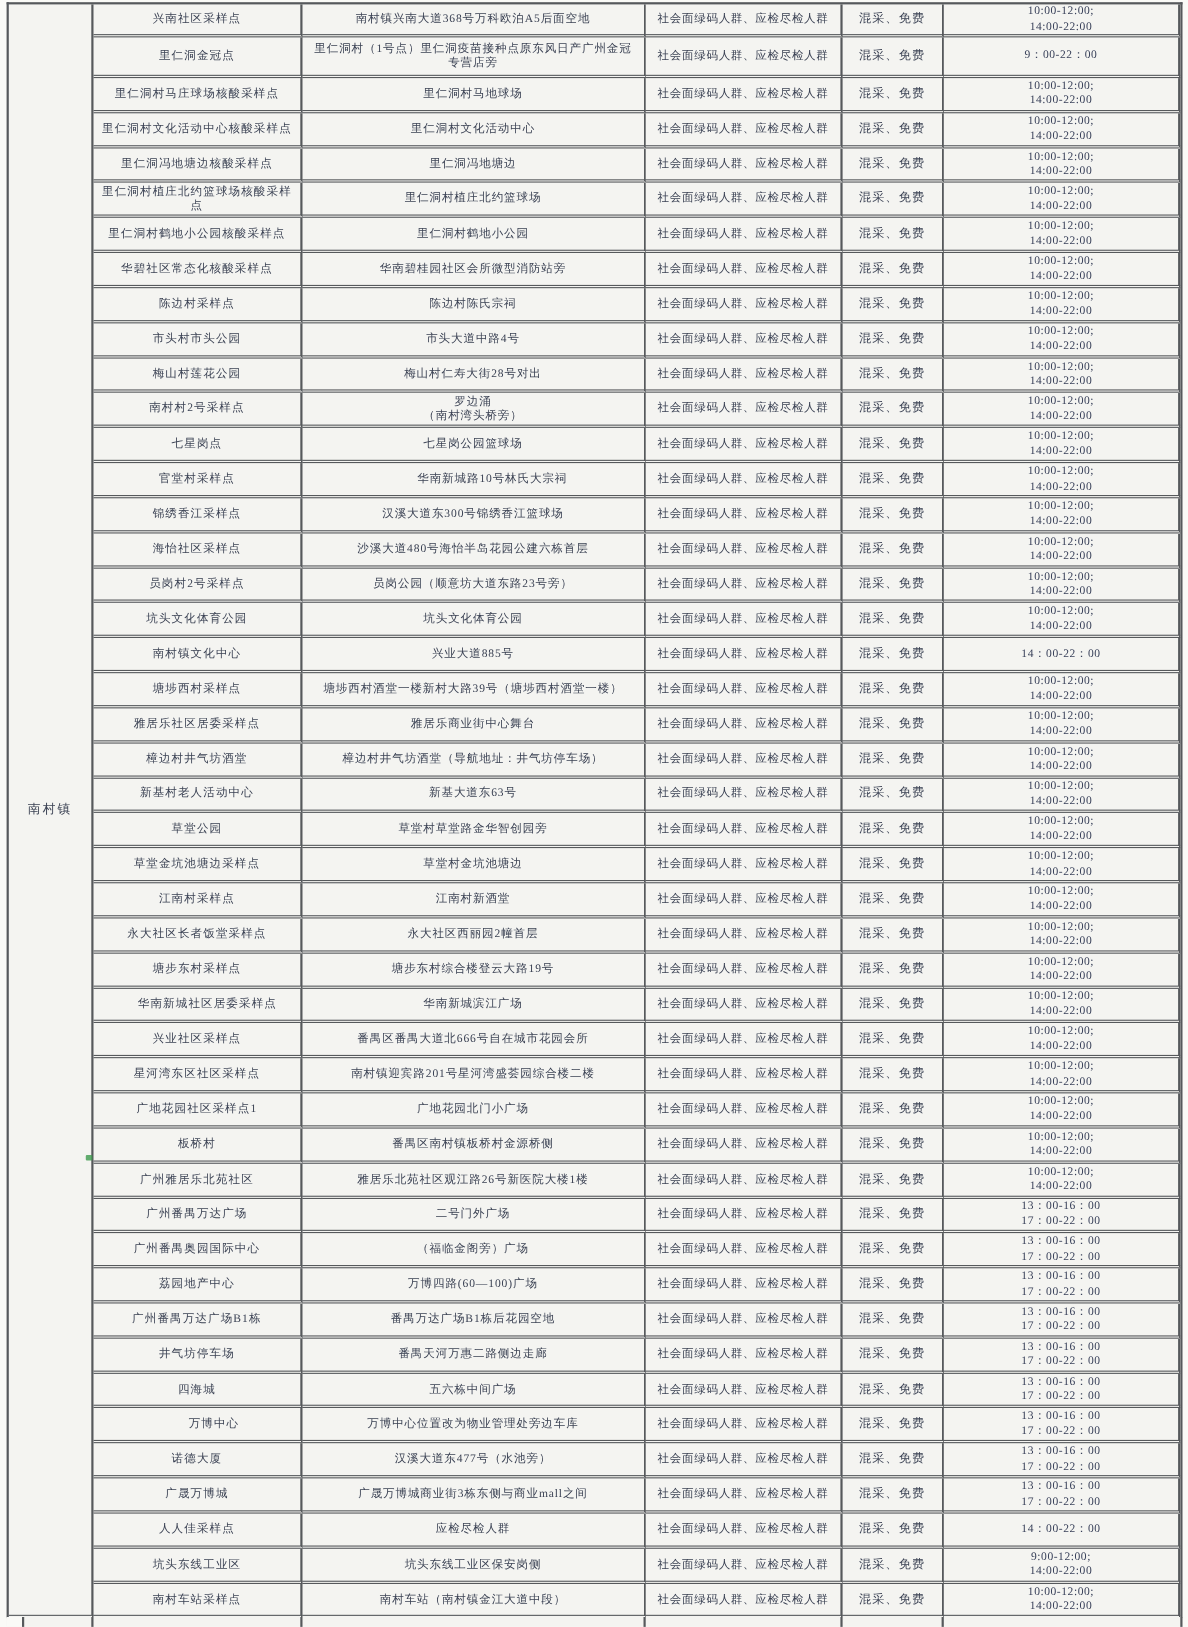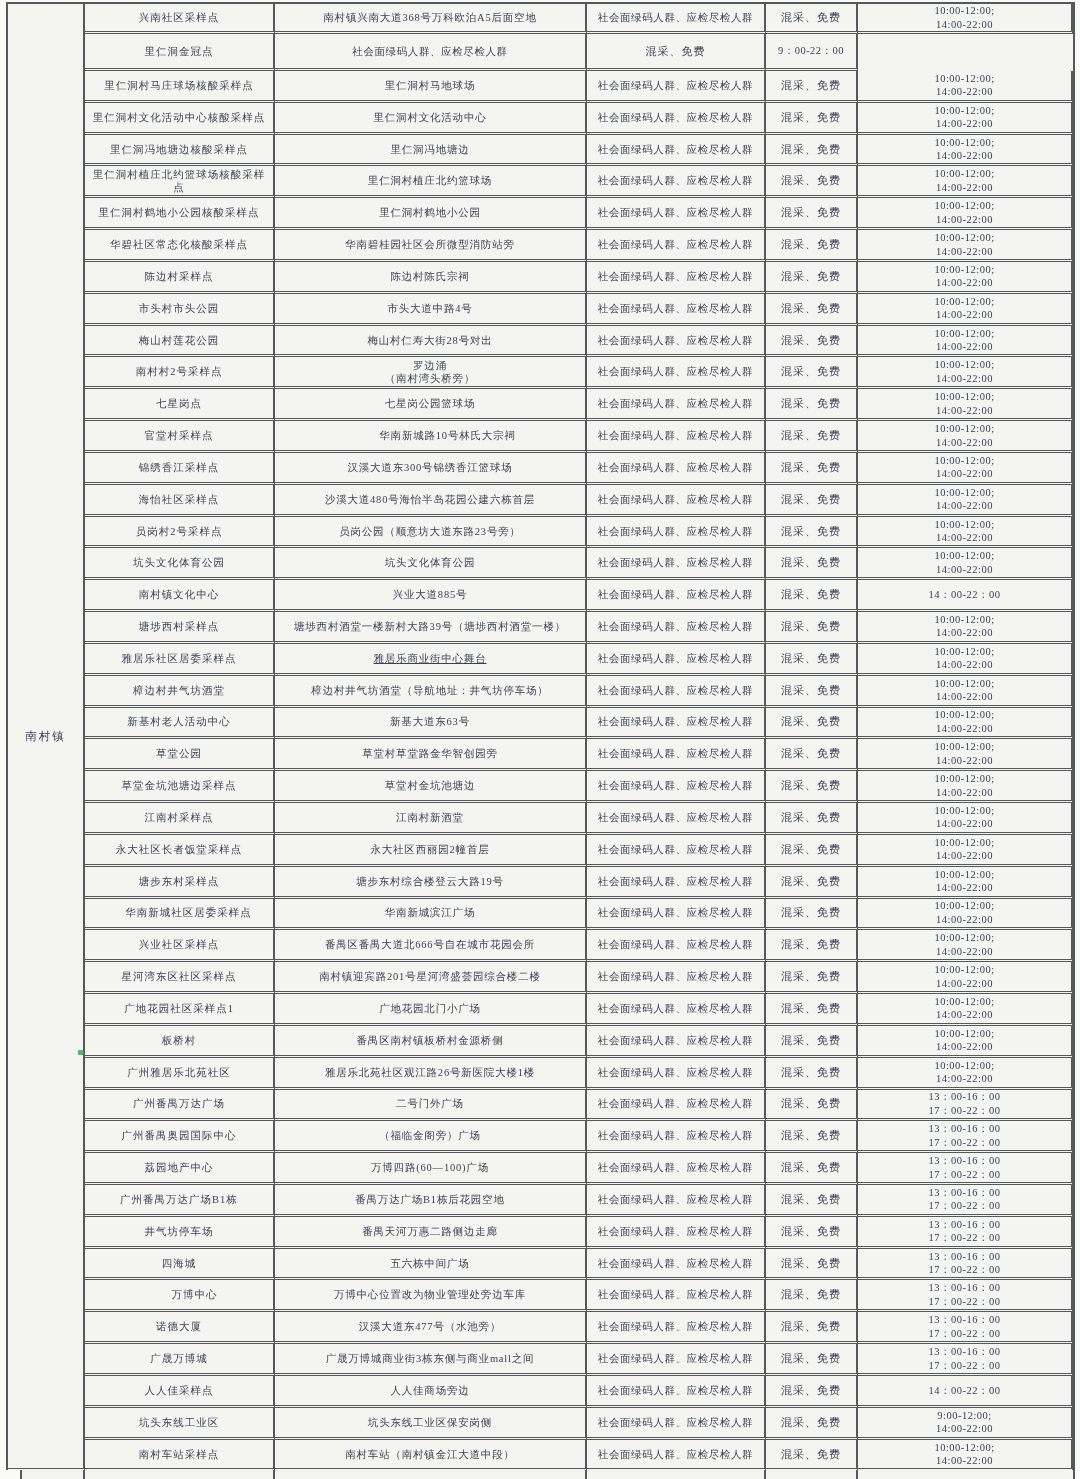--- a/index.html
+++ b/index.html
@@ -41,20 +41,21 @@
   <div id="tbl">
     <div class="cell town">南村镇</div>
 
   <div class="cell site" style="grid-row: 1;">兴南社区采样点</div>
       <div class="cell addr" style="grid-row: 1;">南村镇兴南大道368号万科欧泊A5后面空地</div>
       <div class="cell pop" style="grid-row: 1;">社会面绿码人群、应检尽检人群</div>
       <div class="cell method" style="grid-row: 1;">混采、免费</div>
       <div class="cell hours" style="grid-row: 1;">10:00-12:00;
 14:00-22:00</div>
       <div class="cell site" style="grid-row: 2;">里仁洞金冠点</div>
+      <div class="cell addr" style="grid-row: 2;">里仁洞村（1号点）里仁洞疫苗接种点原东风日产广州金冠专营店旁</div>
       <div class="cell pop" style="grid-row: 2;">社会面绿码人群、应检尽检人群</div>
       <div class="cell method" style="grid-row: 2;">混采、免费</div>
       <div class="cell hours" style="grid-row: 2;">9：00-22：00</div>
       <div class="cell site" style="grid-row: 3;">里仁洞村马庄球场核酸采样点</div>
       <div class="cell addr" style="grid-row: 3;">里仁洞村马地球场</div>
       <div class="cell pop" style="grid-row: 3;">社会面绿码人群、应检尽检人群</div>
       <div class="cell method" style="grid-row: 3;">混采、免费</div>
       <div class="cell hours" style="grid-row: 3;">10:00-12:00;
 14:00-22:00</div>
       <div class="cell site" style="grid-row: 4;">里仁洞村文化活动中心核酸采样点</div>
@@ -153,21 +154,21 @@
       <div class="cell pop" style="grid-row: 19;">社会面绿码人群、应检尽检人群</div>
       <div class="cell method" style="grid-row: 19;">混采、免费</div>
       <div class="cell hours" style="grid-row: 19;">14：00-22：00</div>
       <div class="cell site" style="grid-row: 20;">塘埗西村采样点</div>
       <div class="cell addr" style="grid-row: 20;">塘埗西村酒堂一楼新村大路39号（塘埗西村酒堂一楼）</div>
       <div class="cell pop" style="grid-row: 20;">社会面绿码人群、应检尽检人群</div>
       <div class="cell method" style="grid-row: 20;">混采、免费</div>
       <div class="cell hours" style="grid-row: 20;">10:00-12:00;
 14:00-22:00</div>
       <div class="cell site" style="grid-row: 21;">雅居乐社区居委采样点</div>
-      <div class="cell addr" style="grid-row: 21; text-decoration: underline;">雅居乐商业街中心舞台</div>
+      <div class="cell addr" style="grid-row: 21;">雅居乐商业街中心舞台</div>
       <div class="cell pop" style="grid-row: 21;">社会面绿码人群、应检尽检人群</div>
       <div class="cell method" style="grid-row: 21;">混采、免费</div>
       <div class="cell hours" style="grid-row: 21;">10:00-12:00;
 14:00-22:00</div>
       <div class="cell site" style="grid-row: 22;">樟边村井气坊酒堂</div>
       <div class="cell addr" style="grid-row: 22;">樟边村井气坊酒堂（导航地址：井气坊停车场）</div>
       <div class="cell pop" style="grid-row: 22;">社会面绿码人群、应检尽检人群</div>
       <div class="cell method" style="grid-row: 22;">混采、免费</div>
       <div class="cell hours" style="grid-row: 22;">10:00-12:00;
 14:00-22:00</div>
@@ -291,21 +292,21 @@
       <div class="cell method" style="grid-row: 42;">混采、免费</div>
       <div class="cell hours" style="grid-row: 42;">13：00-16：00
 17：00-22：00</div>
       <div class="cell site" style="grid-row: 43;">广晟万博城</div>
       <div class="cell addr" style="grid-row: 43;">广晟万博城商业街3栋东侧与商业mall之间</div>
       <div class="cell pop" style="grid-row: 43;">社会面绿码人群、应检尽检人群</div>
       <div class="cell method" style="grid-row: 43;">混采、免费</div>
       <div class="cell hours" style="grid-row: 43;">13：00-16：00
 17：00-22：00</div>
       <div class="cell site" style="grid-row: 44;">人人佳采样点</div>
-      <div class="cell addr" style="grid-row: 44;">人人佳商场旁边</div>
+      <div class="cell addr" style="grid-row: 44;">应检尽检人群</div>
       <div class="cell pop" style="grid-row: 44;">社会面绿码人群、应检尽检人群</div>
       <div class="cell method" style="grid-row: 44;">混采、免费</div>
       <div class="cell hours" style="grid-row: 44;">14：00-22：00</div>
       <div class="cell site" style="grid-row: 45;">坑头东线工业区</div>
       <div class="cell addr" style="grid-row: 45;">坑头东线工业区保安岗侧</div>
       <div class="cell pop" style="grid-row: 45;">社会面绿码人群、应检尽检人群</div>
       <div class="cell method" style="grid-row: 45;">混采、免费</div>
       <div class="cell hours" style="grid-row: 45;">9:00-12:00;
 14:00-22:00</div>
       <div class="cell site" style="grid-row: 46;">南村车站采样点</div>

